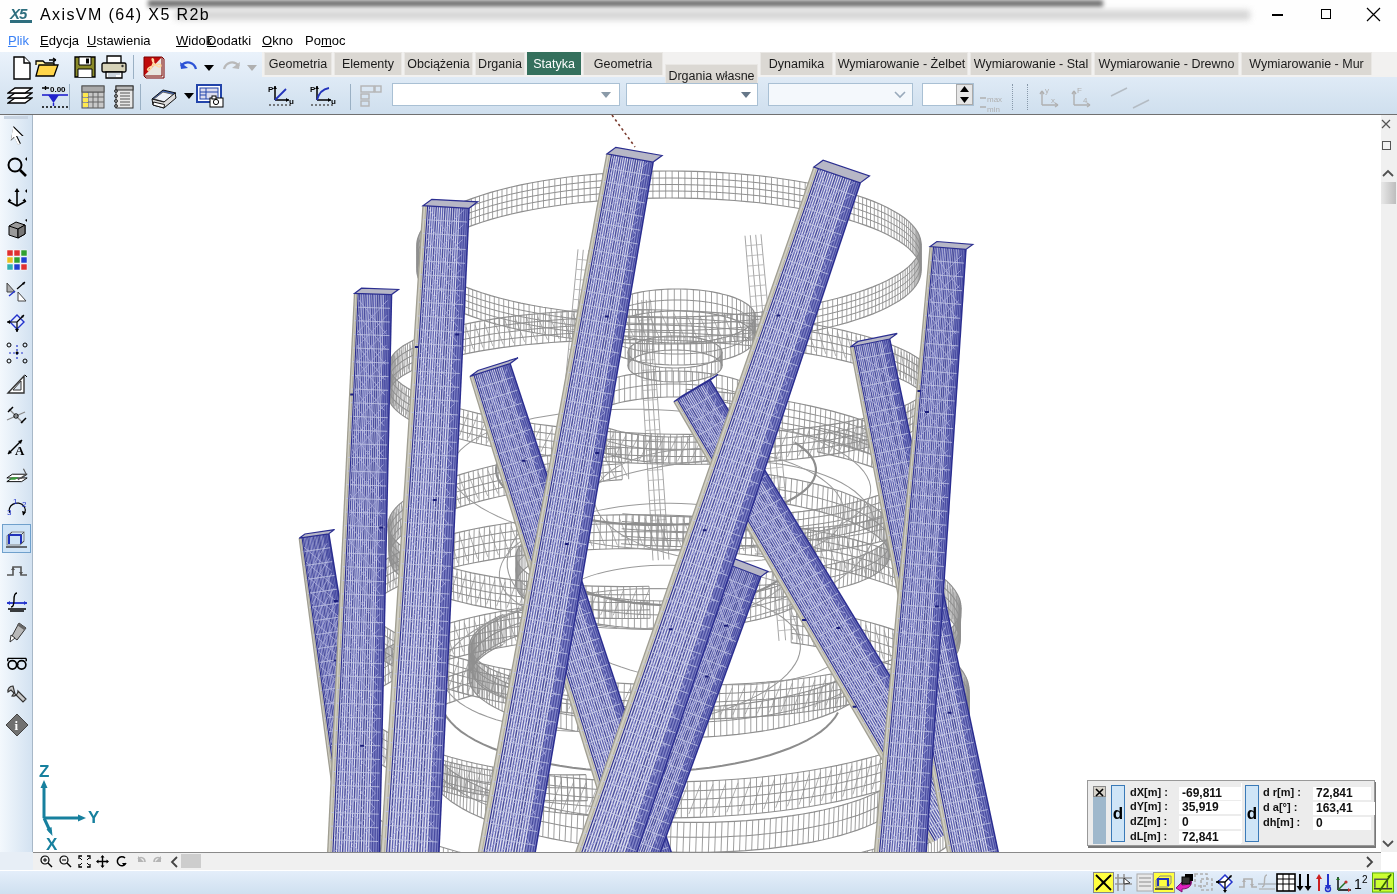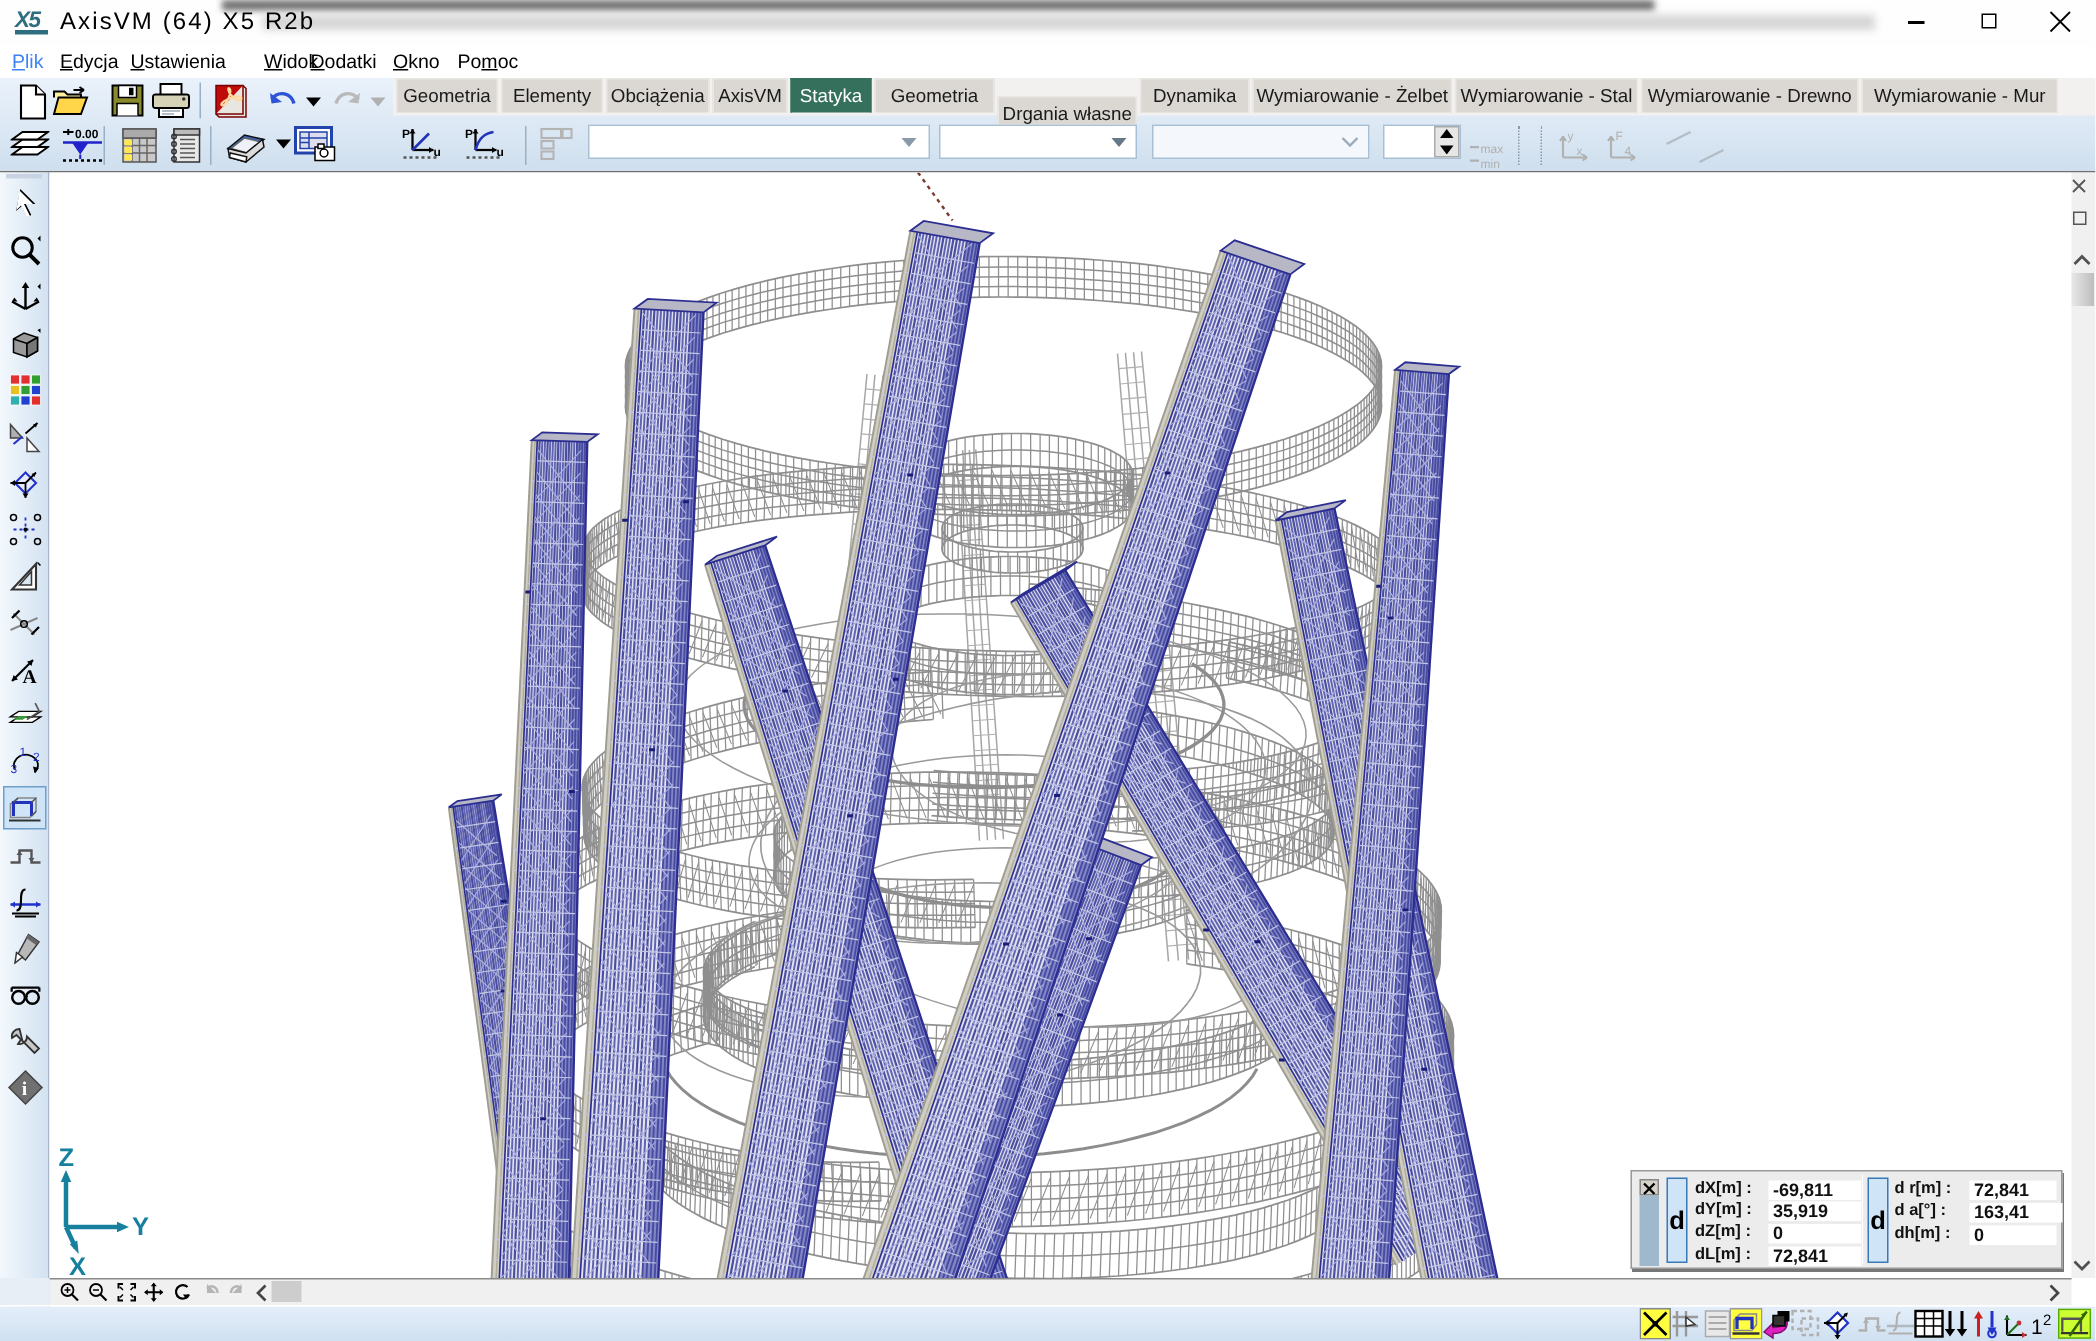--- a/index.html
+++ b/index.html
@@ -89,21 +89,21 @@
   </div>
 <div class="ic" style="left:246px;top:64px">
     <svg width="12" height="8" viewBox="0 0 12 8">
       <path d="M1 1h10l-5 6z" fill="#b0b0b0"></path>
     </svg>
   </div>
 <div style="position:absolute;left:262px;top:52px;width:1135px;height:25px;background:#f2f1f0"></div>
 <div class="tab" style="left:264px;width:68px;top:52px">Geometria</div>
 <div class="tab" style="left:334px;width:68px;top:52px">Elementy</div>
 <div class="tab" style="left:404px;width:69px;top:52px">Obciążenia</div>
-<div class="tab" style="left:475px;width:50px;top:52px">AxisVM</div>
+<div class="tab" style="left:475px;width:50px;top:52px">Drgania</div>
 <div class="tab tabsel" style="left:527px;width:54px;top:52px">Statyka</div>
 <div class="tab" style="left:583px;width:80px;top:52px">Geometria</div>
 <div class="tab" style="left:665px;width:93px;top:64px">Drgania własne</div>
 <div class="tab" style="left:760px;width:73px;top:52px">Dynamika</div>
 <div class="tab" style="left:835px;width:133px;top:52px">Wymiarowanie - Żelbet</div>
 <div class="tab" style="left:970px;width:122px;top:52px">Wymiarowanie - Stal</div>
 <div class="tab" style="left:1094px;width:145px;top:52px">Wymiarowanie - Drewno</div>
 <div class="tab" style="left:1241px;width:131px;top:52px">Wymiarowanie - Mur</div>
 <div class="ic" style="left:7px;top:87px">
     <svg width="26" height="22" viewBox="0 0 26 22">

